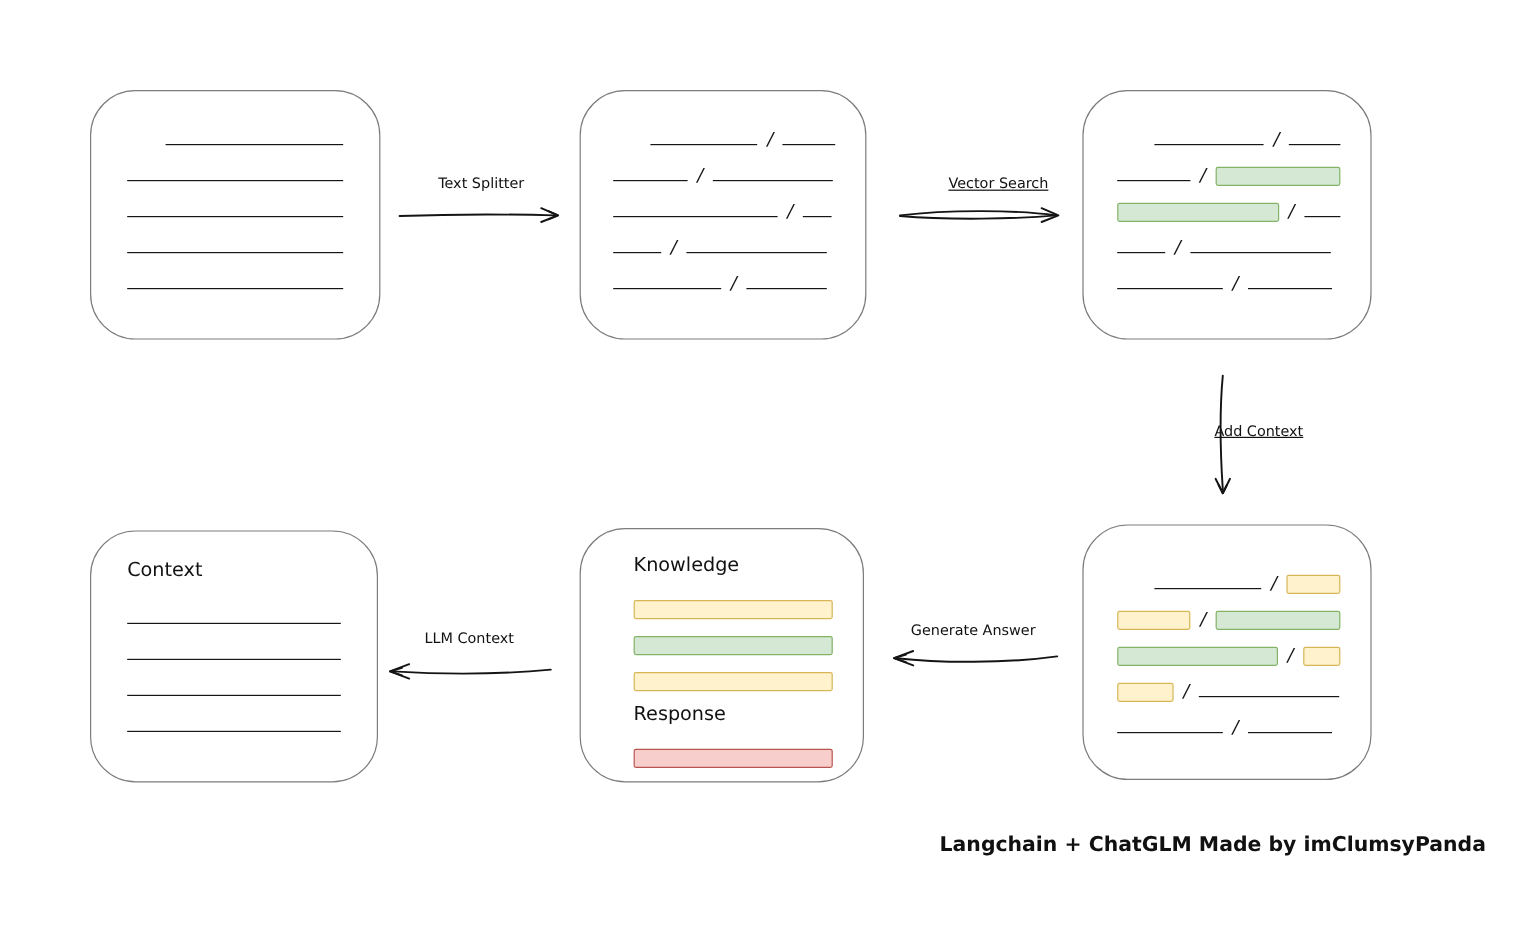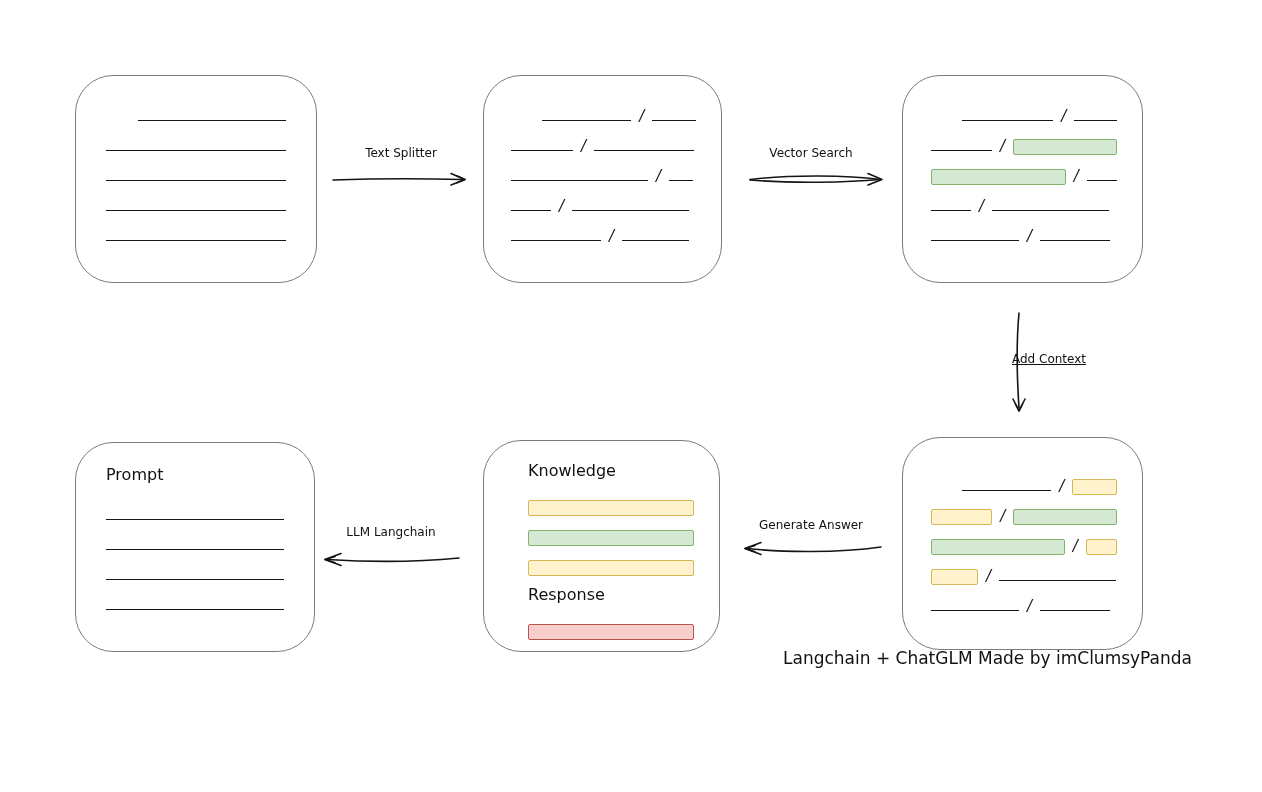--- a/index.html
+++ b/index.html
@@ -69,41 +69,42 @@
   #box-answer .box-label { margin-bottom: 10px; }
 
   .arrow-label {
     position: absolute;
     font-size: 12px;
     color: #111111;
     white-space: nowrap;
     text-align: center;
   }
   #label-text-splitter   { left: 340px;  top: 146px; width: 122px; }
-  #label-vector-search   { left: 748px;  top: 146px; width: 126px; }
+  #label-vector-search   { left: 769px;  top: 146px; width: 126px; text-decoration: underline; }
   #label-add-context     { left: 1012px; top: 352px; text-decoration: underline; }
   #label-generate-prompt { left: 737px;  top: 518px; width: 148px; }
   #label-llm-response    { left: 328px;  top: 525px; width: 126px; }
 
   .arrow-svg { position: absolute; overflow: visible; }
   #arrow-text-splitter   { left: 330px;  top: 168px; }
   #arrow-vector-search   { left: 746px;  top: 168px; }
   #arrow-add-context     { left: 1006px; top: 310px; }
   #arrow-generate-prompt { left: 738px;  top: 539px; }
   #arrow-llm-response    { left: 318px;  top: 550px; }
   .arrow-svg path { stroke: #141414; stroke-width: 1.6; fill: none; stroke-linecap: round; stroke-linejoin: round; }
 
   #footer-credit {
     position: absolute;
     left: 783px;
-    top: 648px;
+    top: 694px;
     width: 410px;
     font-size: 17px;
     color: #111111;
     white-space: nowrap;
+    font-weight: bold;
   }
 </style>
 </head>
 <body>
 
 <div id="canvas">
 
   <div class="box" id="box-document">
     <div class="rows">
         <div class="row" style="padding-left: 32px;">
@@ -229,42 +230,42 @@
       </div>
     <div class="box-label question-label">Response</div>
     <div class="rows">
         <div class="row">
           <span class="chunk red" style="width: 181px;"></span>
         </div>
       </div>
   </div>
 
   <div class="box" id="box-answer">
-    <div class="box-label">Prompt</div>
+    <div class="box-label">Context</div>
     <div class="rows">
         <div class="row">
           <span class="seg-line" style="width: 180px;"></span>
         </div>
         <div class="row">
           <span class="seg-line" style="width: 180px;"></span>
         </div>
         <div class="row">
           <span class="seg-line" style="width: 180px;"></span>
         </div>
         <div class="row">
           <span class="seg-line" style="width: 180px;"></span>
         </div>
       </div>
   </div>
 
   <div class="arrow-label" id="label-text-splitter">Text Splitter</div>
   <div class="arrow-label" id="label-vector-search">Vector Search</div>
   <div class="arrow-label" id="label-add-context">Add Context</div>
   <div class="arrow-label" id="label-generate-prompt">Generate Answer</div>
-  <div class="arrow-label" id="label-llm-response">LLM Langchain</div>
+  <div class="arrow-label" id="label-llm-response">LLM Context</div>
 
   <svg class="arrow-svg" id="arrow-text-splitter" width="140" height="22">
     <path d="M3,12 C 45,10.5 95,10.5 132,11.5"></path>
     <path d="M121,5.5 L135,11.5 L121,17"></path>
     <path d="M127,8 L135,11.5 L127,14.8"></path>
   </svg>
 
   <svg class="arrow-svg" id="arrow-vector-search" width="142" height="22">
     <path d="M4,11.5 C 45,6.5 102,7 134,11.5"></path>
     <path d="M4,12 C 45,15.5 102,14.5 134,11.5"></path>

